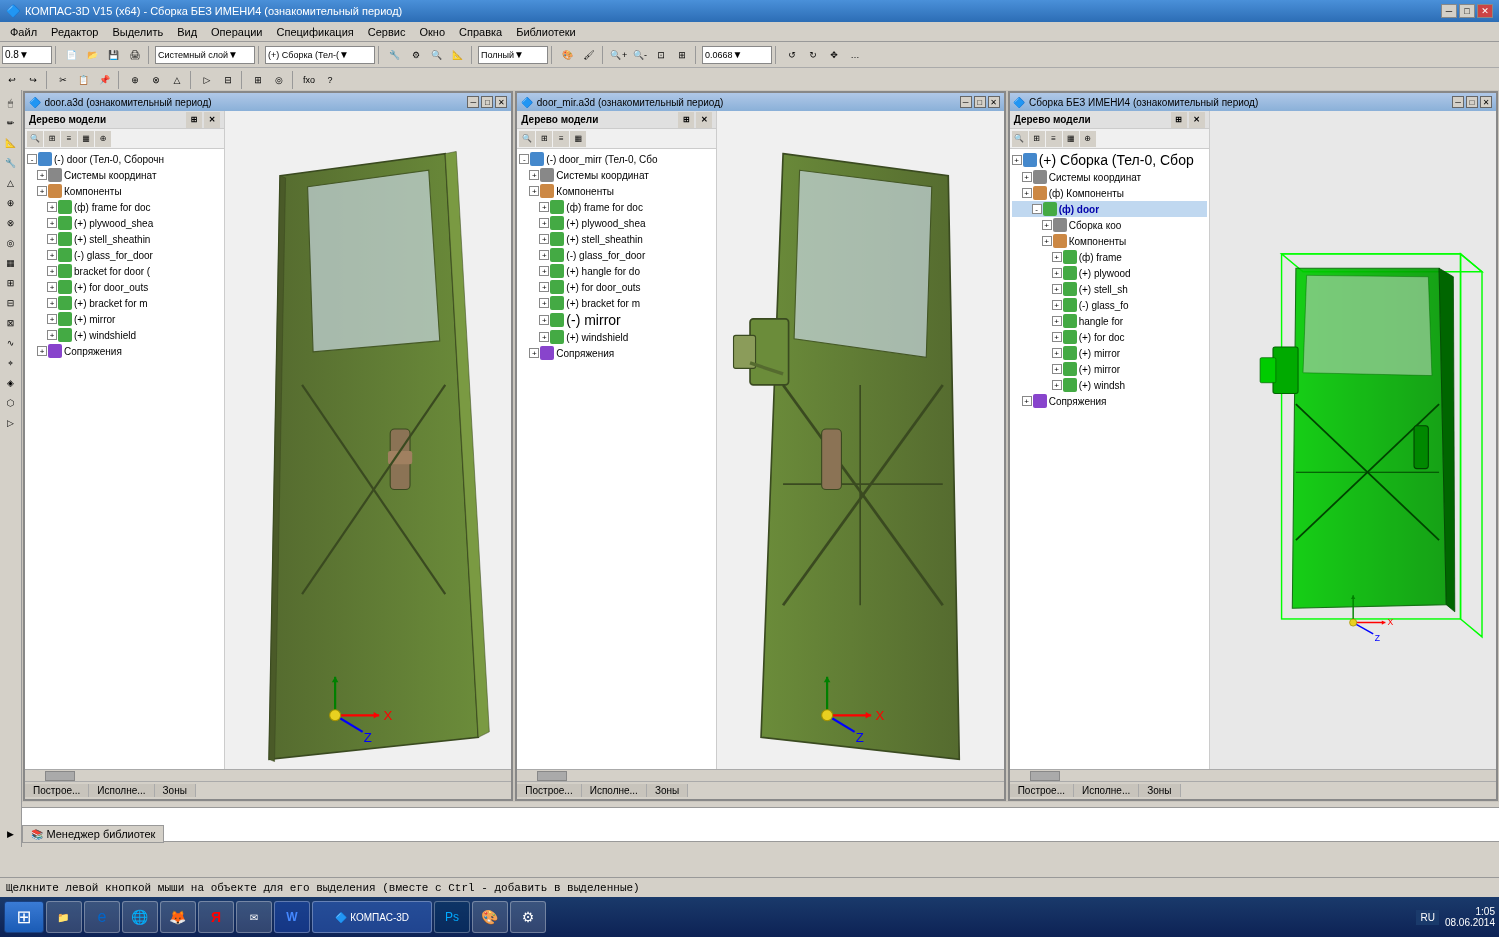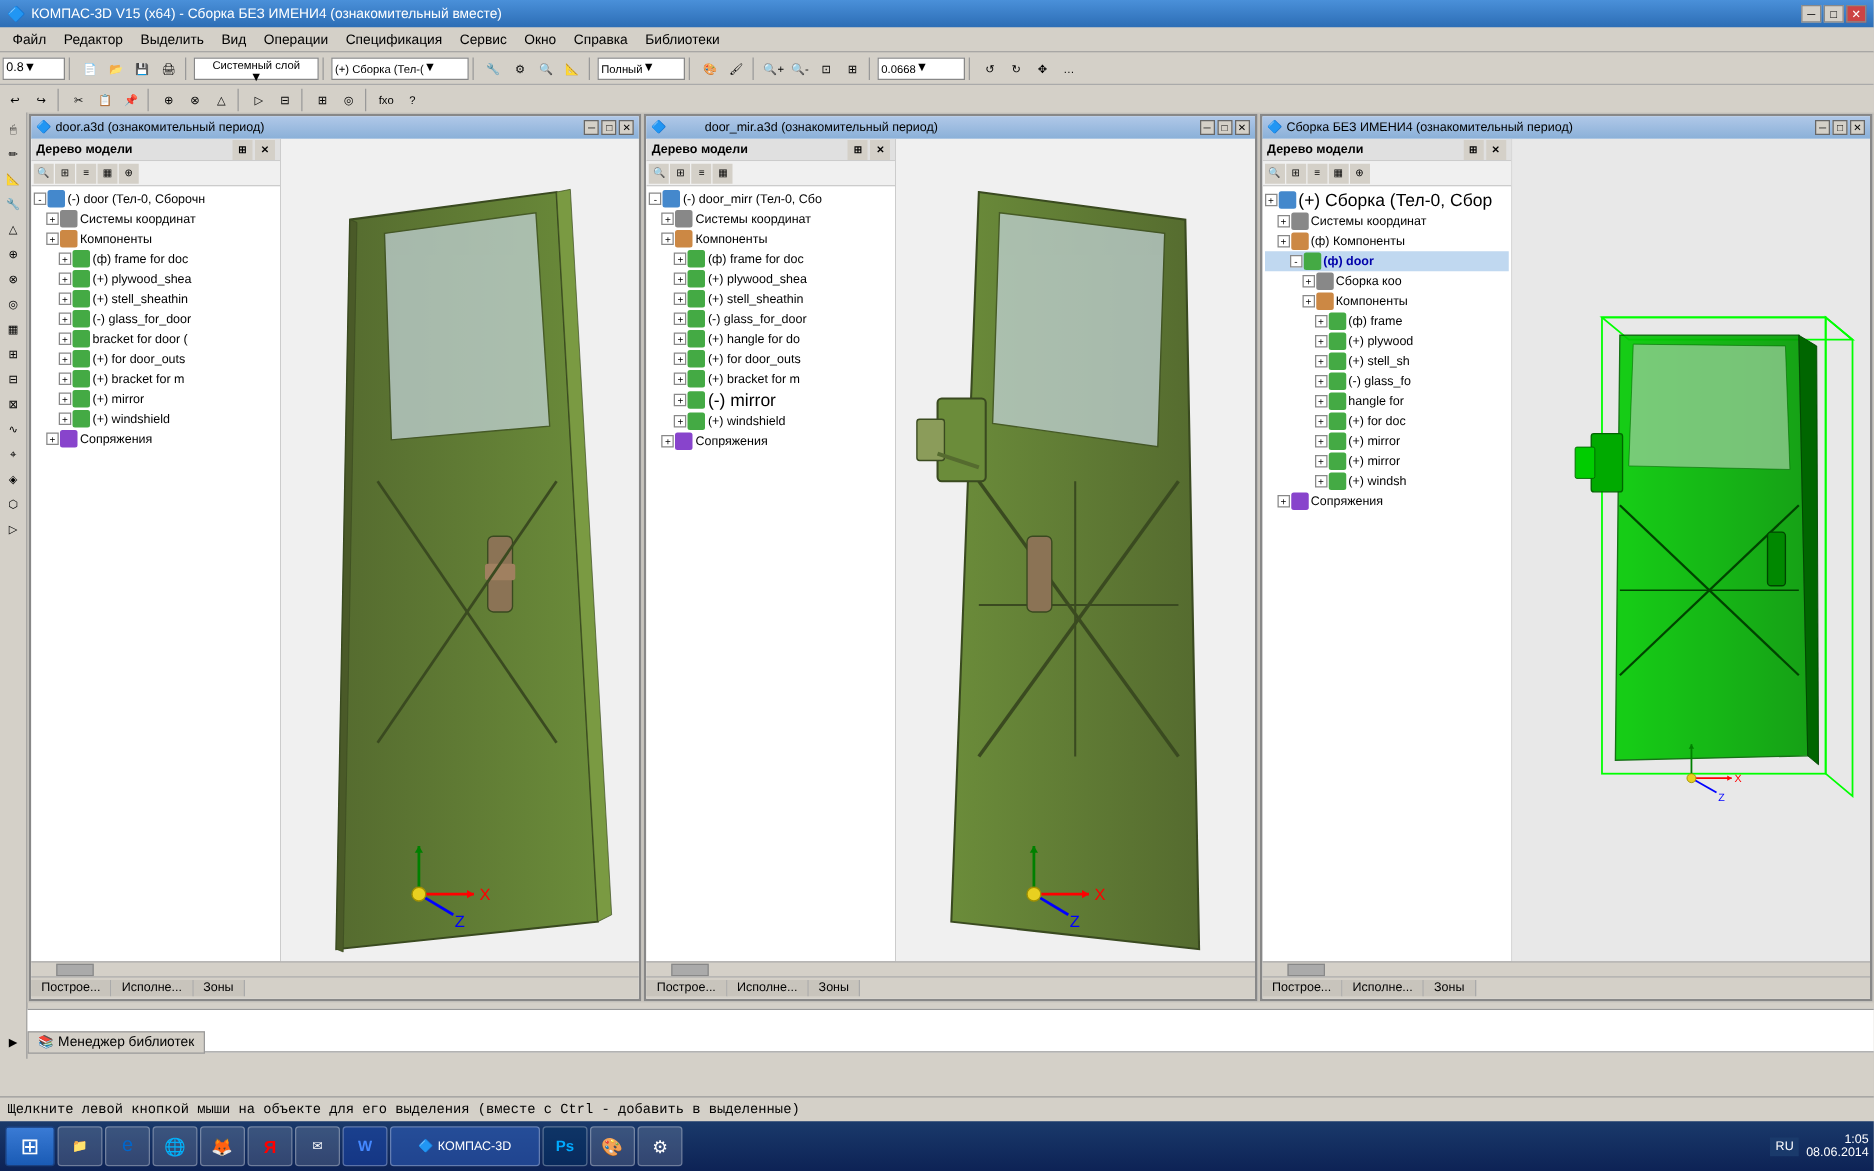--- a/index.html
+++ b/index.html
@@ -322,21 +322,21 @@
       font-size: 10px;
       text-align: right;
     }
   </style>
 </head>
 <body>
 
 <div id="title-bar">
   <div id="title-bar-left">
     <span style="font-size:12px;">🔷</span>
-    <span>КОМПАС-3D V15 (x64) - Сборка БЕЗ ИМЕНИ4 (ознакомительный вместе)</span>
+    <span>КОМПАС-3D V15 (x64) - Сборка БЕЗ ИМЕНИ4 (ознакомительный период)</span>
   </div>
   <div id="title-bar-controls">
     <div class="title-btn">─</div>
     <div class="title-btn">□</div>
     <div class="title-btn" style="background:#cc4444;color:white;">✕</div>
   </div>
 </div>
 
 <div id="menu-bar">
   <div class="menu-item">Файл</div>
@@ -355,21 +355,21 @@
   <div class="tb-dropdown" style="width:50px;">
     <span>0.8</span>
     <span>▼</span>
   </div>
   <div class="tb-separator"></div>
   <div class="tb-btn">📄</div>
   <div class="tb-btn">📂</div>
   <div class="tb-btn">💾</div>
   <div class="tb-btn">🖨</div>
   <div class="tb-separator"></div>
-  <div class="tb-dropdown" style="width:100px;flex-direction:column;">
+  <div class="tb-dropdown" style="width:100px;">
     <span style="font-size:9px;">Системный слой</span>
     <span>▼</span>
   </div>
   <div class="tb-separator"></div>
   <div class="tb-dropdown" style="width:110px;">
     <span style="font-size:9px;">(+) Сборка (Тел-(</span>
     <span>▼</span>
   </div>
   <div class="tb-separator"></div>
   <div class="tb-btn">🔧</div>
@@ -606,21 +606,21 @@
       <div class="cad-tab">Построе...</div>
       <div class="cad-tab">Исполне...</div>
       <div class="cad-tab">Зоны</div>
     </div>
   </div>
 
   <div class="cad-window">
     <div class="cad-win-titlebar">
       <div style="display:flex;align-items:center;gap:3px;">
         <span style="font-size:10px;">🔷</span>
-        <span style="font-size:10px;margin-left:27px;">door_mir.a3d (ознакомительный период)</span>
+        <span style="font-size:10px;">door_mir.a3d (ознакомительный период)</span>
       </div>
       <div class="cad-win-controls">
         <div class="cad-win-btn">─</div>
         <div class="cad-win-btn">□</div>
         <div class="cad-win-btn">✕</div>
       </div>
     </div>
     <div class="cad-win-body">
       <div class="tree-panel">
         <div class="tree-header">
@@ -985,21 +985,21 @@
   <div class="taskbar-btn" style="width:36px;">
     <span>✉</span>
   </div>
   <div class="taskbar-btn" style="width:36px;background:rgba(30,80,200,0.4);">
     <span style="font-size:12px;font-weight:bold;color:#4488ff;">W</span>
   </div>
   <div class="taskbar-btn" style="width:120px;background:rgba(50,100,200,0.5);">
     <span style="font-size:10px;">🔷 КОМПАС-3D</span>
   </div>
   <div class="taskbar-btn" style="width:36px;background:rgba(0,50,100,0.4);">
-    <span style="font-size:12px;font-weight:bold;color:#00aaff;">Ps</span>
+    <span style="font-size:12px;font-weight:normal;color:#00aaff;">Ps</span>
   </div>
   <div class="taskbar-btn" style="width:36px;">
     <span style="font-size:14px;">🎨</span>
   </div>
   <div class="taskbar-btn" style="width:36px;">
     <span style="font-size:14px;">⚙</span>
   </div>
 
   <div id="taskbar-right">
     <span class="lang-indicator">RU</span>

